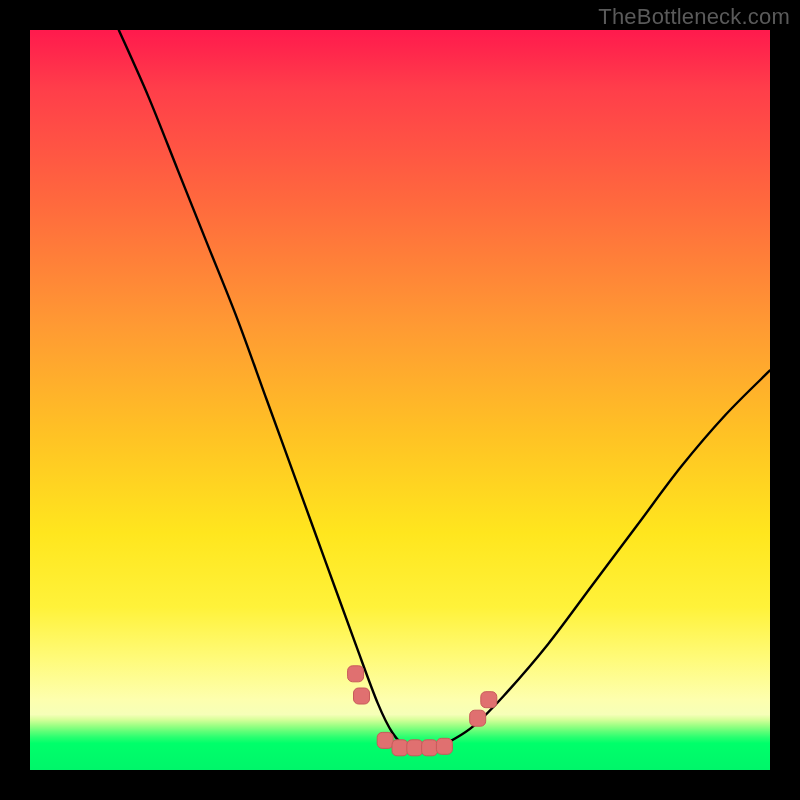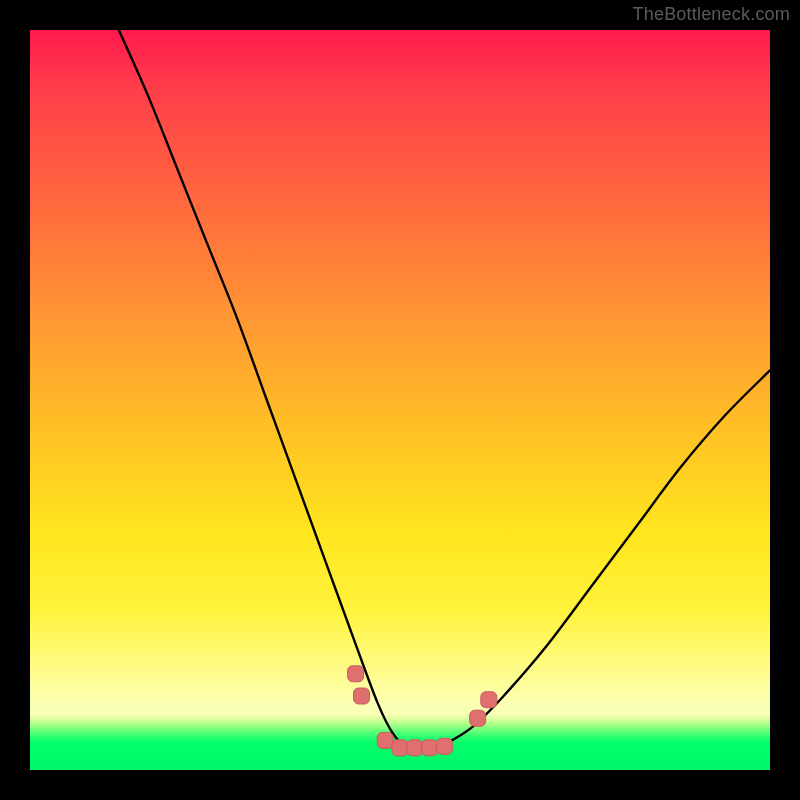--- a/index.html
+++ b/index.html
@@ -51,21 +51,21 @@
     left: 0;
     top: 0;
     width: 740px;
     height: 740px;
   }
   .watermark {
     position: absolute;
     top: 4px;
     right: 10px;
     color: #5a5a5a;
-    font-size: 18px;
+    font-size: 22px;
     font-weight: 500;
     letter-spacing: 0.2px;
   }
 </style>
 </head>
 <body>
 
 <div class="frame">
   <div class="plot">
     <svg class="curve-svg" viewBox="0 0 740 740" preserveAspectRatio="none">

